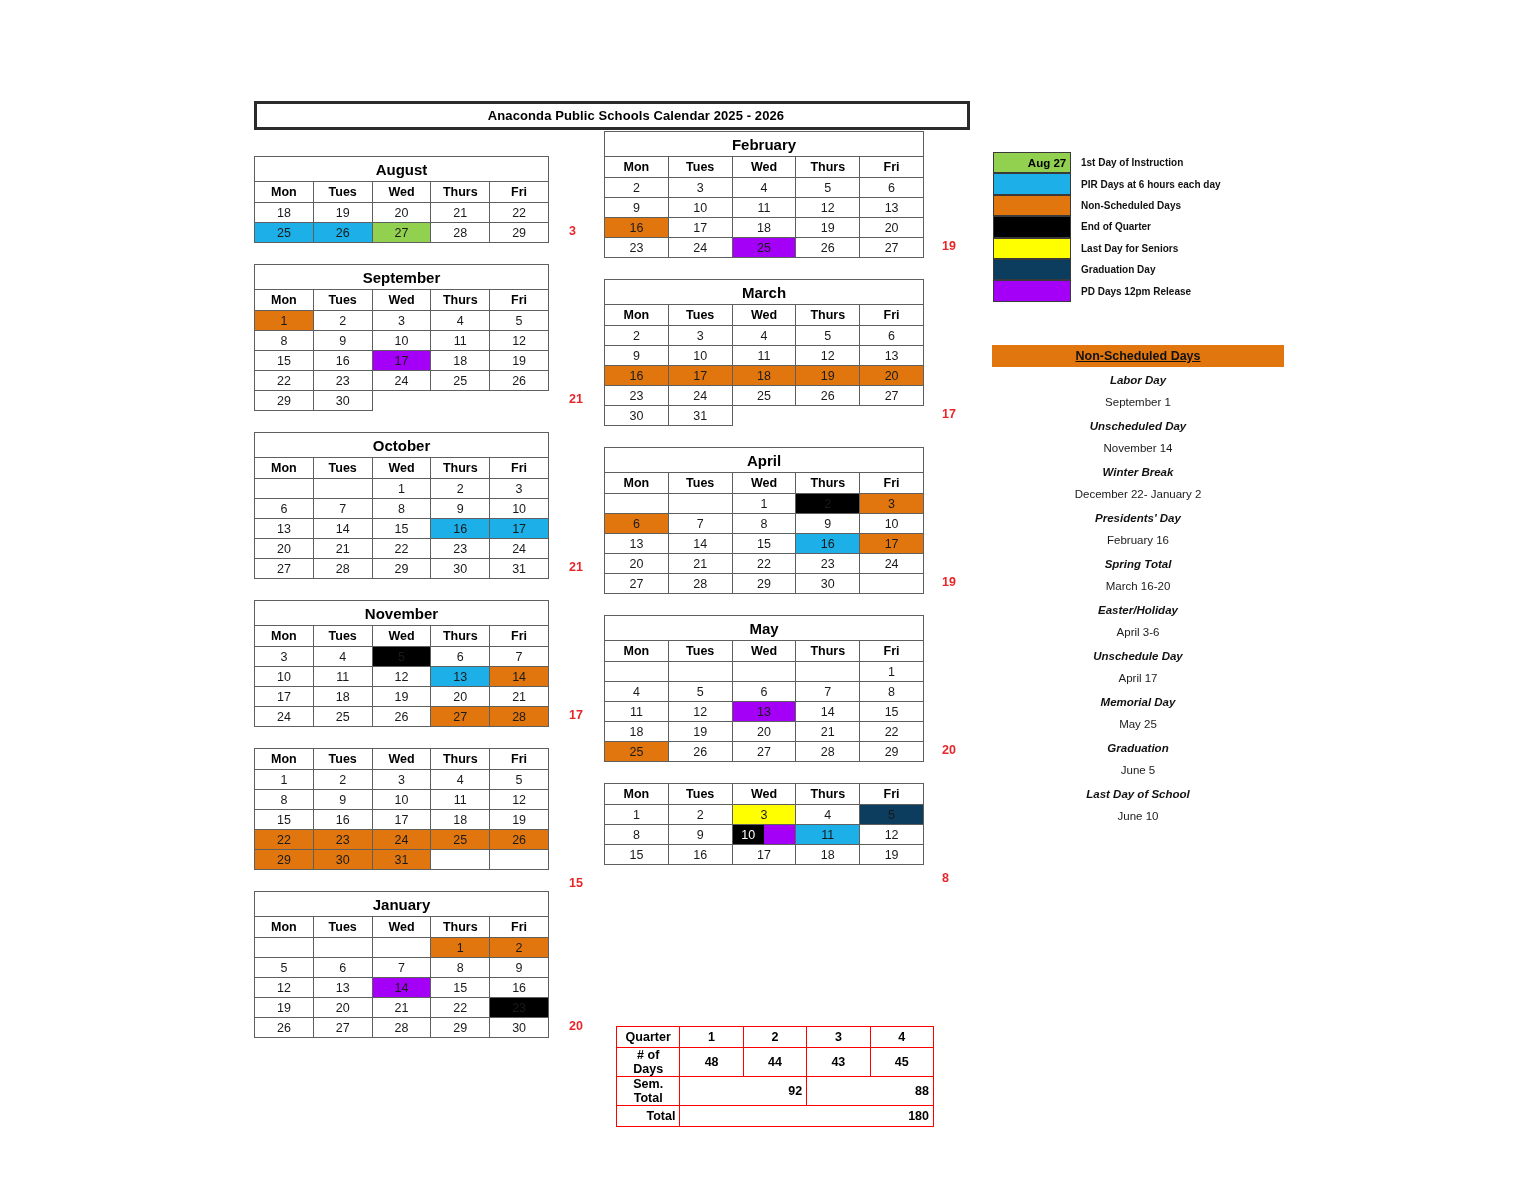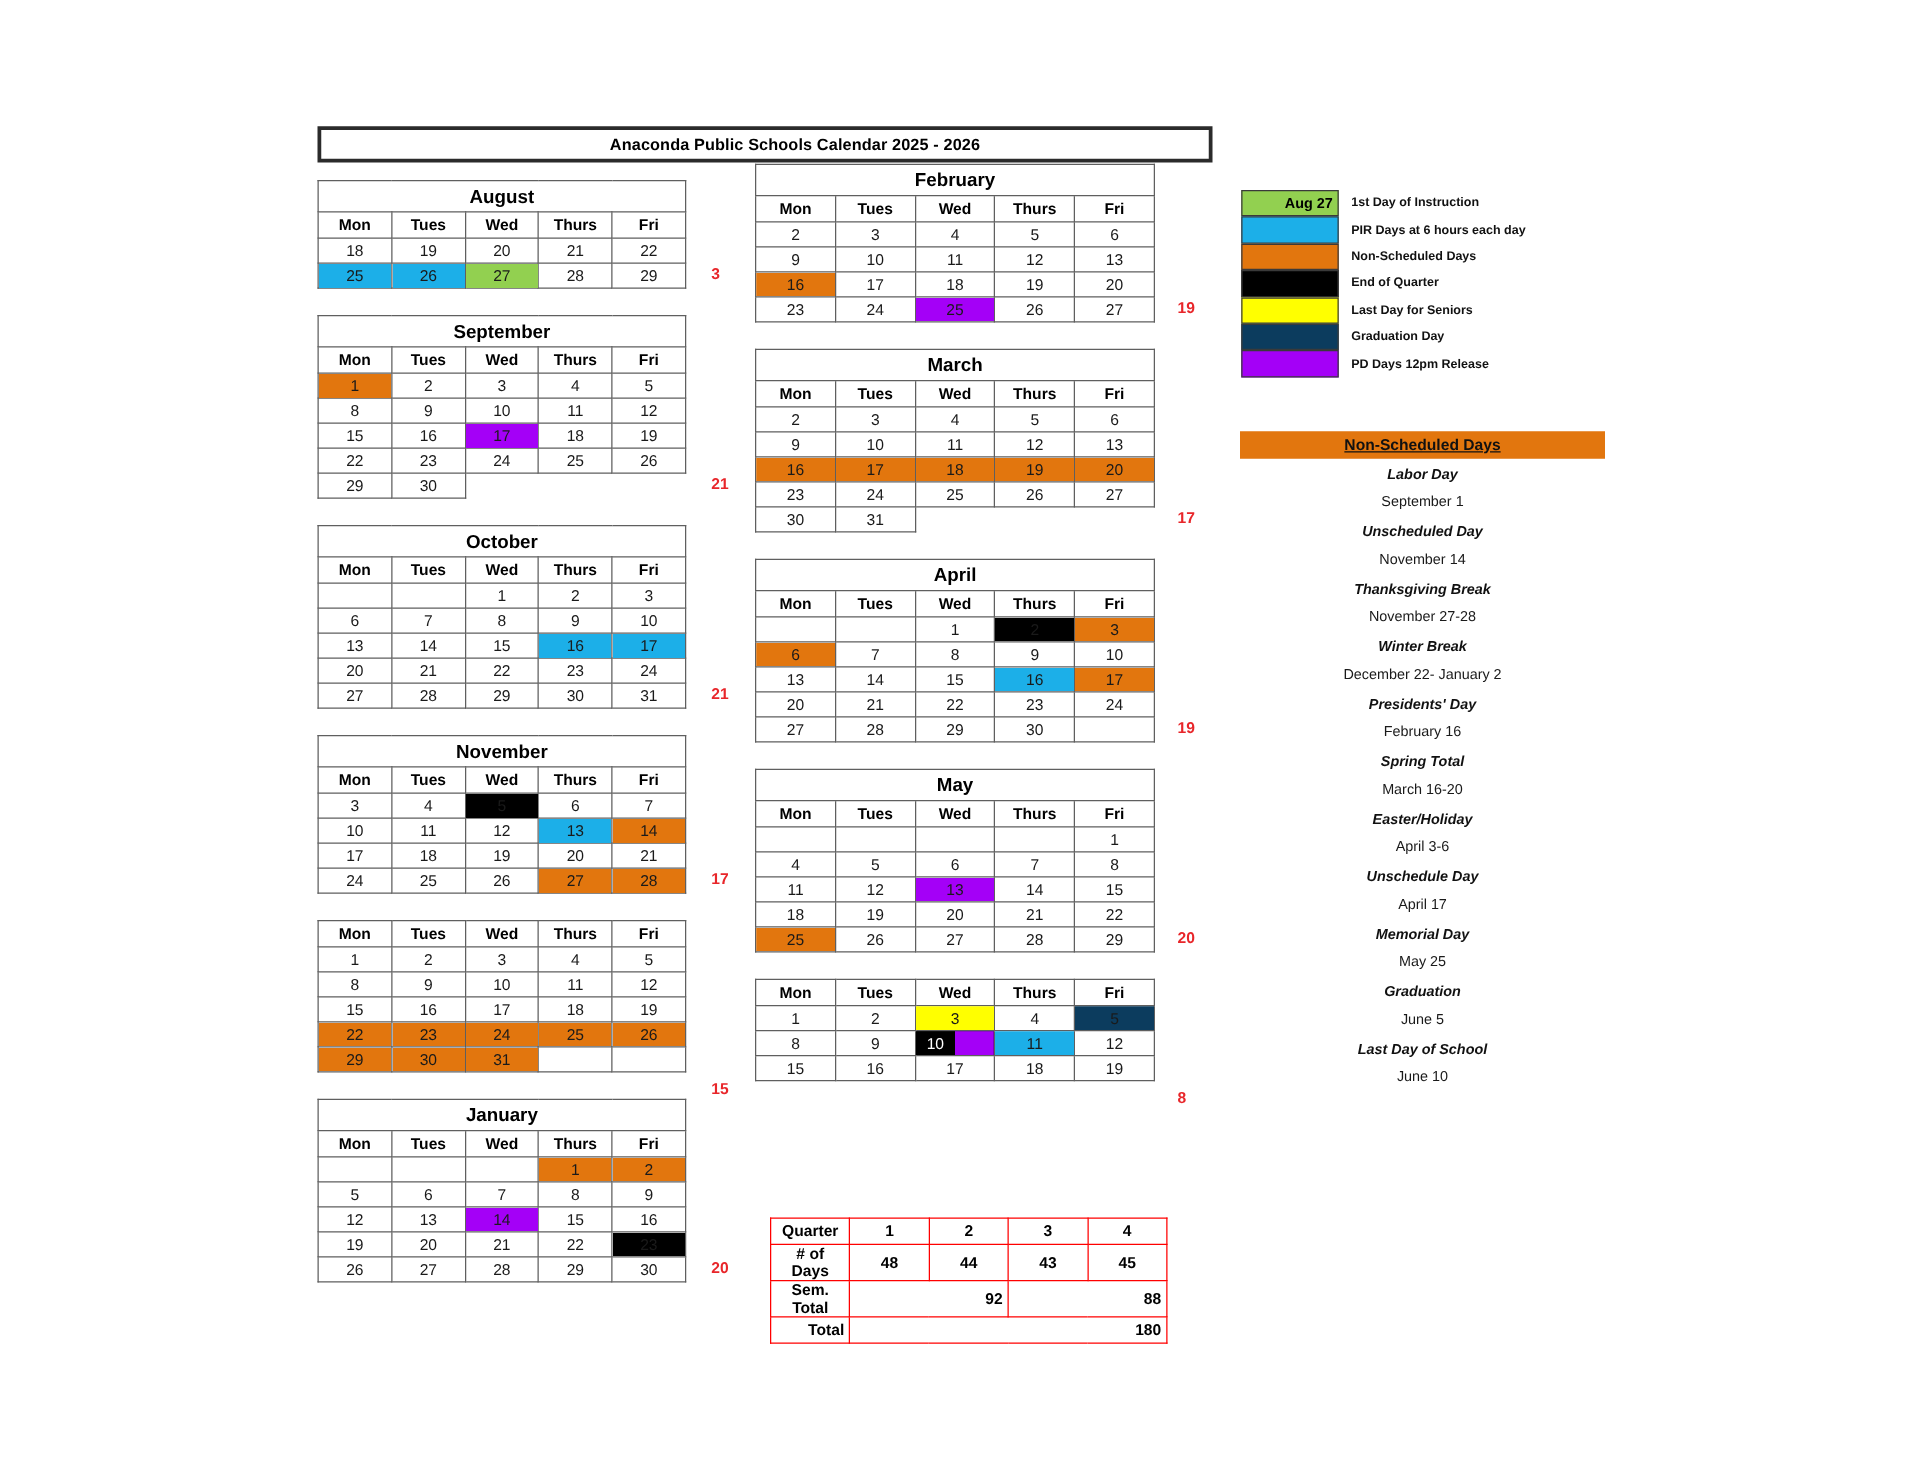--- a/index.html
+++ b/index.html
@@ -34,21 +34,21 @@
     font-size: 13px;
     font-weight: bold;
     letter-spacing: .1px;
     margin-left: 48px;
   }
 
   
   .month-col {
     position: absolute;
   }
-  #col-left  { left: 254px; top: 144px; width: 295px; }
+  #col-left  { left: 254px; top: 156px; width: 295px; }
   #col-mid   { left: 604px; top: 131px; width: 320px; }
 
   .month-block {
     position: relative;
     margin-bottom: 21px;
   }
 
   table.cal {
     border-collapse: collapse;
     table-layout: fixed;
@@ -194,21 +194,21 @@
     font-size: 11.5px;
     font-weight: normal;
     color: #1a1a1a;
     line-height: 22px;
   }
 
   
   #quarters {
     position: absolute;
     left: 604px;
-    top: 974px;
+    top: 1026px;
     width: 260px;
     padding-left: 12px;
   }
   table.qtable {
     border-collapse: collapse;
     table-layout: fixed;
     width: 318px;
     background: #ffffff;
   }
   table.qtable td {
@@ -796,24 +796,20 @@
     <span class="hdr-text">Non-Scheduled Days</span>
   </div>
   <div id="nonsched-list">
       <div class="ns-entry">
         <div class="ns-name">Labor Day</div>
         <div class="ns-date">September 1</div>
       </div>
       <div class="ns-entry">
         <div class="ns-name">Unscheduled Day</div>
         <div class="ns-date">November 14</div>
-      </div>
-      <div class="ns-entry">
-        <div class="ns-name">Thanksgiving Break</div>
-        <div class="ns-date">November 27-28</div>
       </div>
       <div class="ns-entry">
         <div class="ns-name">Winter Break</div>
         <div class="ns-date">December  22- January 2</div>
       </div>
       <div class="ns-entry">
         <div class="ns-name">Presidents' Day</div>
         <div class="ns-date">February 16</div>
       </div>
       <div class="ns-entry">

